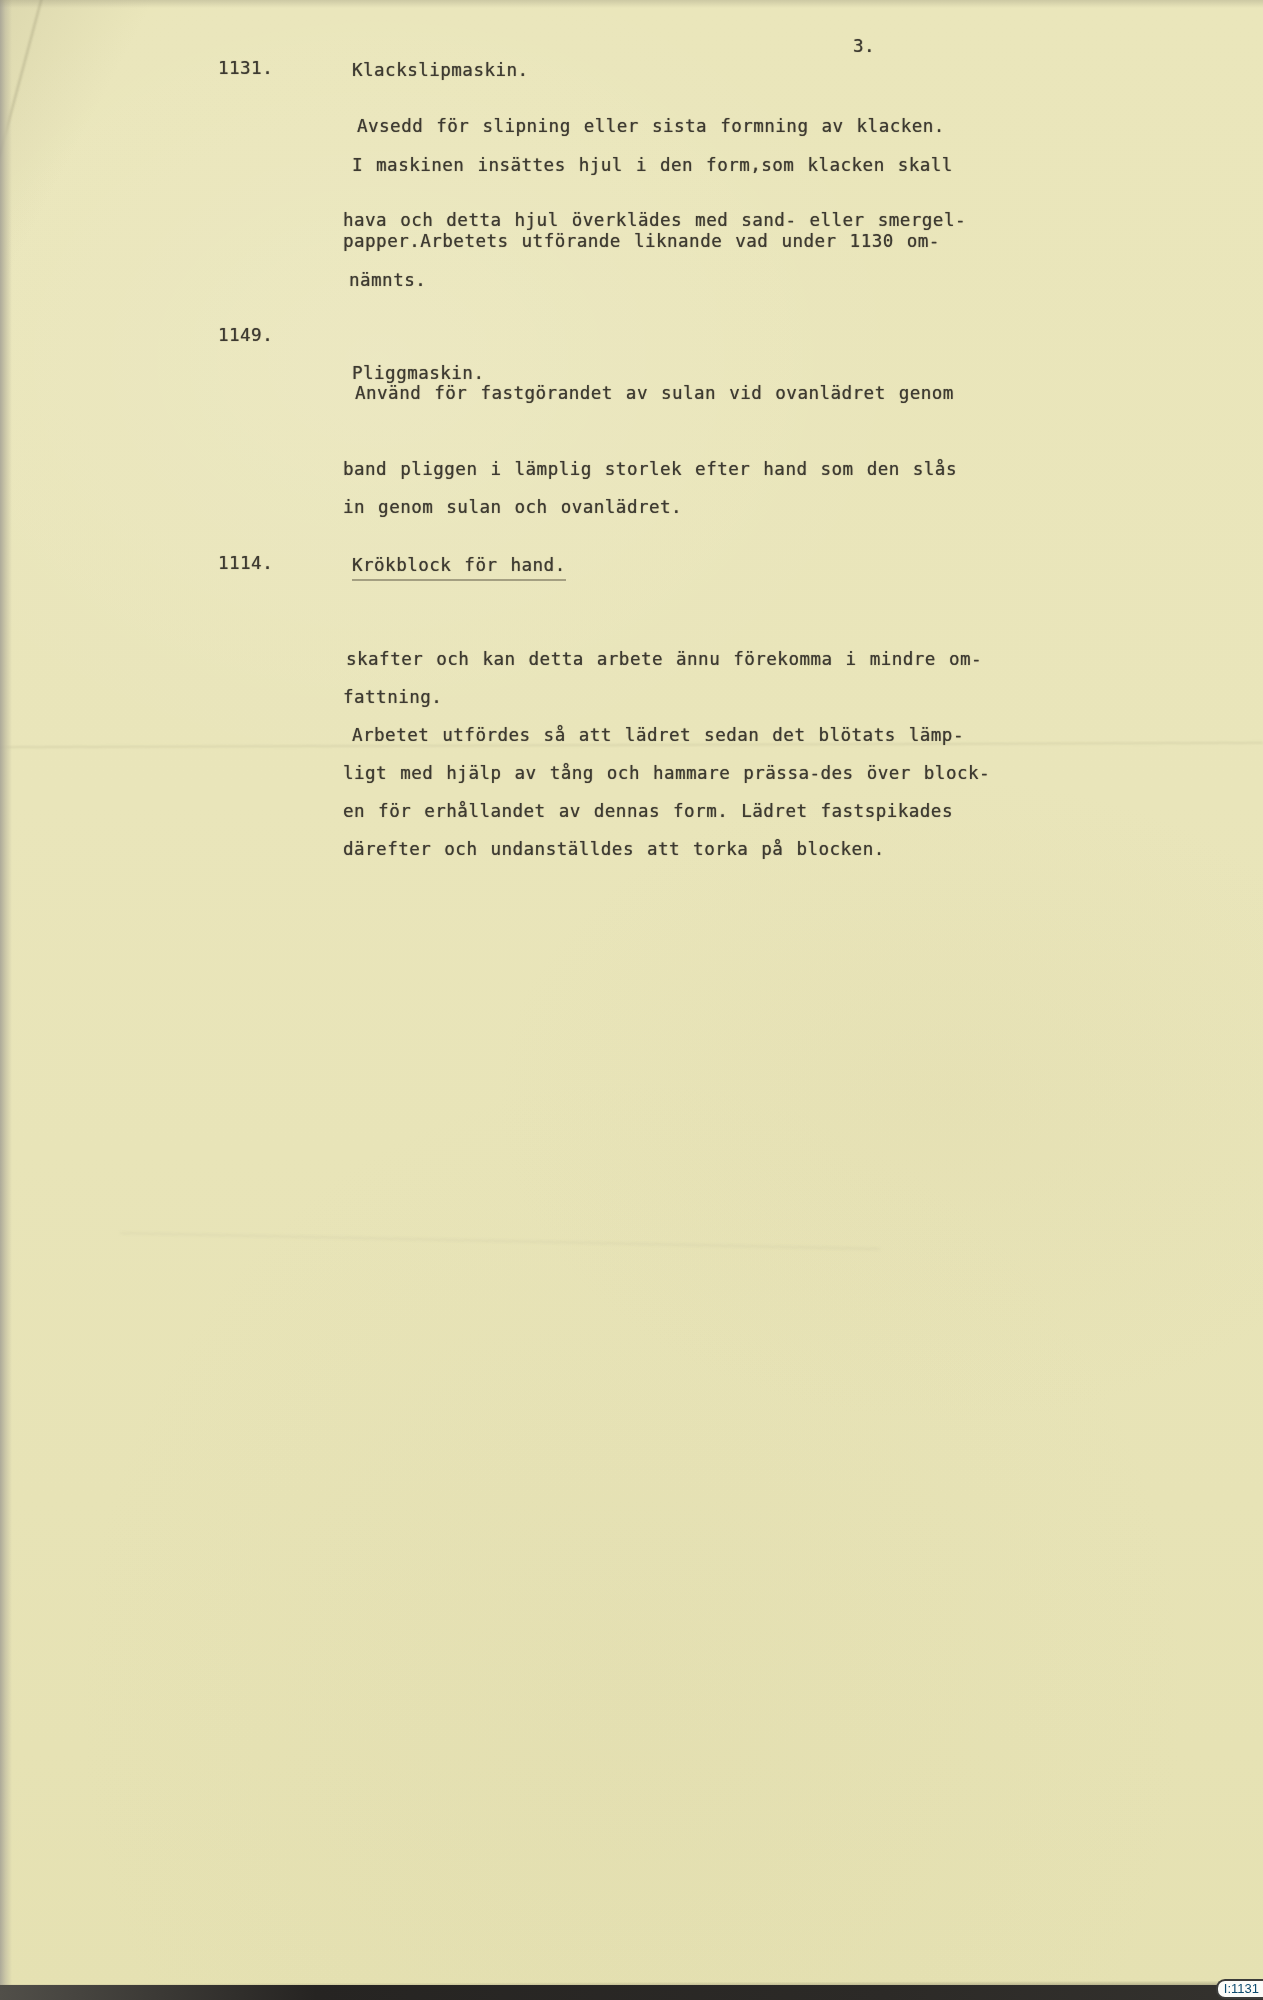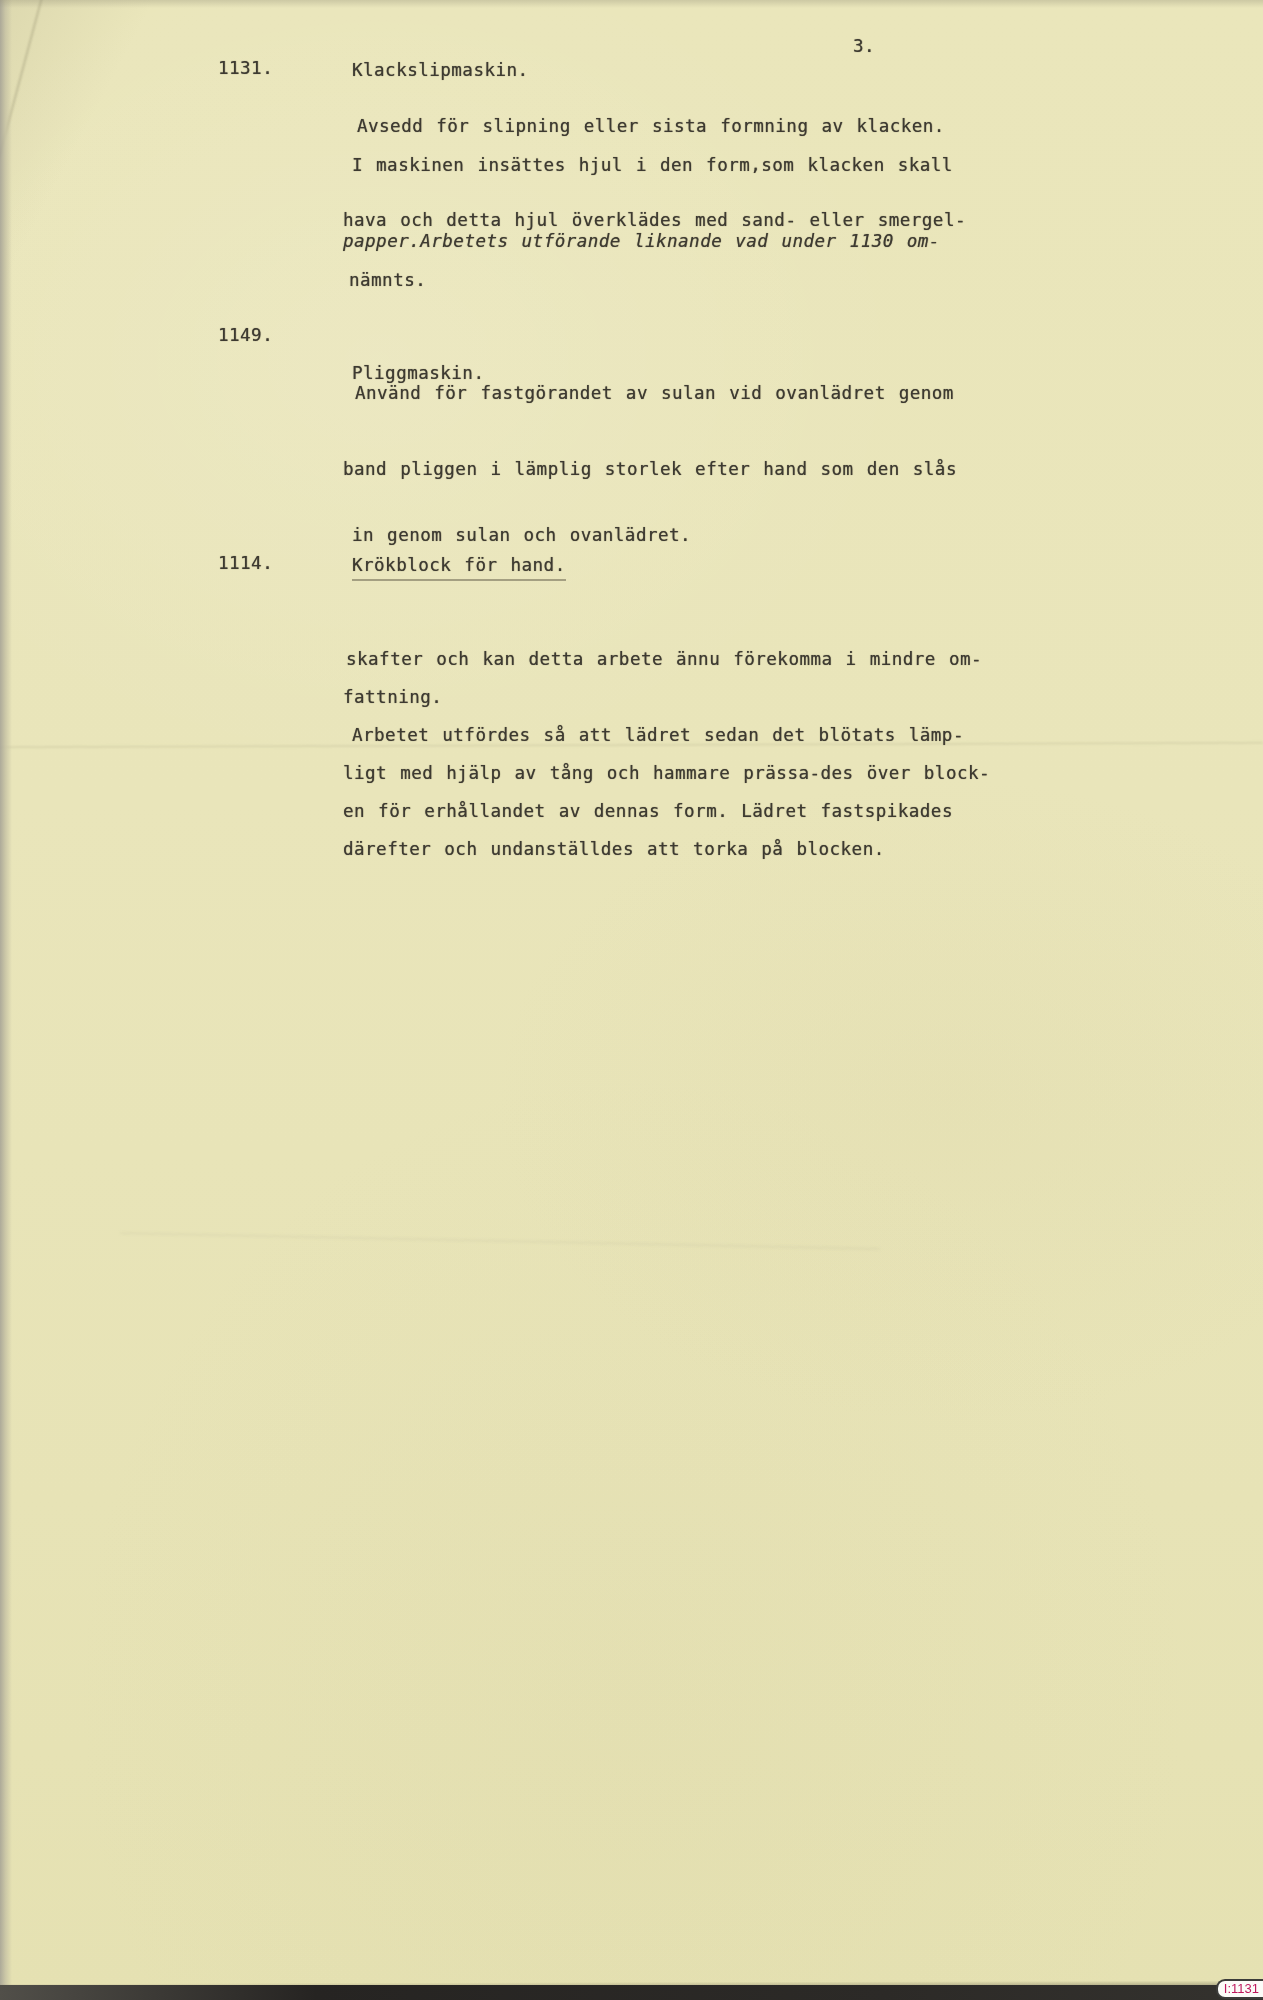--- a/index.html
+++ b/index.html
@@ -42,21 +42,21 @@
     white-space:pre;
   }
   .ttitle.underlined{border-bottom:2px solid rgba(105,100,80,.55);padding-bottom:4px;}
   
   .label{
     position:absolute;right:0;bottom:1px;
     background:#fcfcf9;border:2px solid #3c3c3a;border-right:none;
     border-radius:9px 0 0 9px;
     padding:0 4px 1px 6px;
     font-family:"Liberation Sans",sans-serif;
-    font-size:13px;line-height:15px;color:#be185d;
+    font-size:13px;line-height:15px;color:#0c4a6e;
   }
 </style>
 </head>
 <body>
 
 <div id="scan">
 
   <div class="crease-tl-b"></div>
   <div class="crease-tl-a"></div>
   <div class="crease-mid"></div>
@@ -64,28 +64,28 @@
   <div class="edge-left"></div>
   <div class="edge-top"></div>
 
   <div class="pagenum" style="left:853px;top:36px;">3.</div>
 
   <div class="tnum" style="left:218px;top:58px;">1131.</div>
   <div class="ttitle" style="left:352px;top:60px;">Klackslipmaskin.</div>
   <div class="tline" style="left:357px;top:116px;">Avsedd för slipning eller sista formning av klacken.</div>
   <div class="tline" style="left:352px;top:155px;">I maskinen insättes hjul i den form,som klacken skall</div>
   <div class="tline" style="left:343px;top:210px;">hava och detta hjul överklädes med sand- eller smergel-</div>
-  <div class="tline" style="left:343px;top:231px;font-style:italic;">papper.Arbetets utförande liknande vad under 1130 om-</div>
+  <div class="tline" style="left:343px;top:231px;">papper.Arbetets utförande liknande vad under 1130 om-</div>
   <div class="tline" style="left:343px;top:270px;margin-left:6px;">nämnts.</div>
 
   <div class="tnum" style="left:218px;top:325px;">1149.</div>
   <div class="ttitle" style="left:352px;top:335px;margin-top:28px;">Pliggmaskin.</div>
   <div class="tline" style="left:355px;top:383px;">Använd för fastgörandet av sulan vid ovanlädret genom</div>
   <div class="tline" style="left:343px;top:459px;text-align:right;">band pliggen i lämplig storlek efter hand som den slås</div>
-  <div class="tline" style="left:352px;top:497px;margin-top:28px;">in genom sulan och ovanlädret.</div>
+  <div class="tline" style="left:343px;top:497px;">in genom sulan och ovanlädret.</div>
 
   <div class="tnum" style="left:218px;top:553px;">1114.</div>
   <div class="ttitle underlined" style="left:352px;top:555px;">Krökblock för hand.</div>
   <div class="tline" style="left:346px;top:649px;">skafter och kan detta arbete ännu förekomma i mindre om-</div>
   <div class="tline" style="left:343px;top:687px;">fattning.</div>
   <div class="tline" style="left:352px;top:725px;">Arbetet utfördes så att lädret sedan det blötats lämp-</div>
   <div class="tline" style="left:343px;top:763px;">ligt med hjälp av tång och hammare prässa-des över block-</div>
   <div class="tline" style="left:343px;top:801px;">en för erhållandet av dennas form. Lädret fastspikades</div>
   <div class="tline" style="left:343px;top:839px;">därefter och undanställdes att torka på blocken.</div>
 

